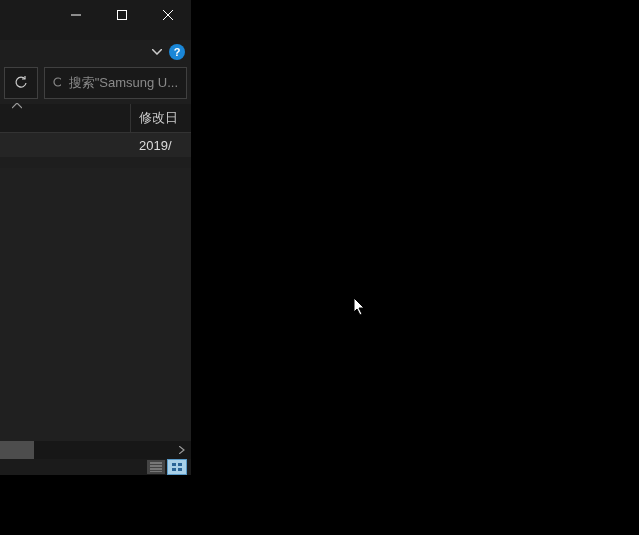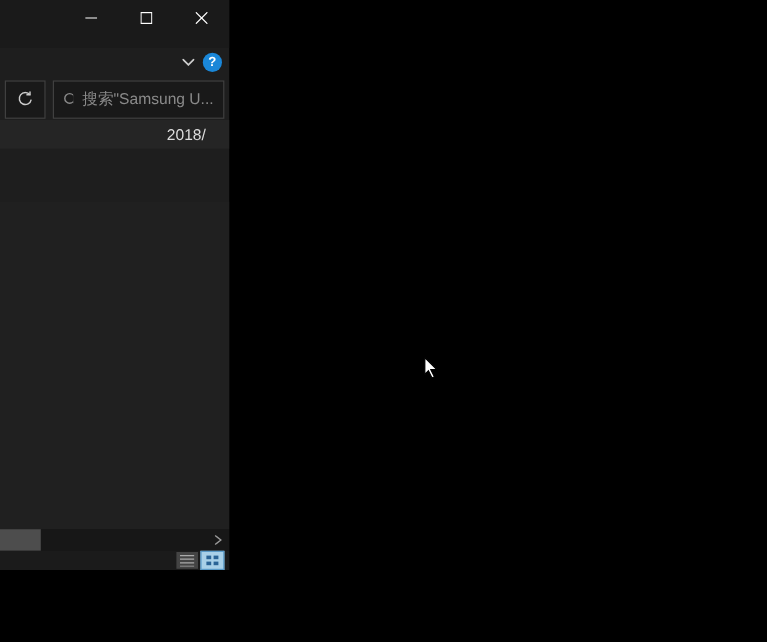--- a/index.html
+++ b/index.html
@@ -74,24 +74,34 @@
     </div>
     <div class="searchbox">
       <svg width="13" height="13">
           <circle cx="5" cy="5" r="4" fill="none" stroke="#8a8a8a" stroke-width="1.2"></circle>
           <line x1="8" y1="8" x2="12" y2="12" stroke="#8a8a8a" stroke-width="1.2"></line>
         </svg>
       <span class="ph">搜索"Samsung U...</span>
     </div>
   </div>
 
+  <div class="headers">
+    <div class="hdr-name">
+      <svg width="10" height="6" style="position:absolute;left:12px;top:-1px;">
+          <polyline points="0,5 5,0 10,5" fill="none" stroke="#999" stroke-width="1.2"></polyline>
+        </svg>
+    </div>
+    <div class="hdr-date">
+      <span>修改日</span>
+    </div>
+  </div>
 
   <div class="row">
     <div class="cell-name"></div>
-    <div class="cell-date">2018/</div>
+    <div class="cell-date">2019/</div>
   </div>
 
   <div class="client"></div>
 
   <div class="hscroll">
     <div class="thumb"></div>
     <div class="arrow-r">
       <svg width="6" height="8">
           <polyline points="0,0 5,4 0,8" fill="none" stroke="#999" stroke-width="1.2"></polyline>
         </svg>

